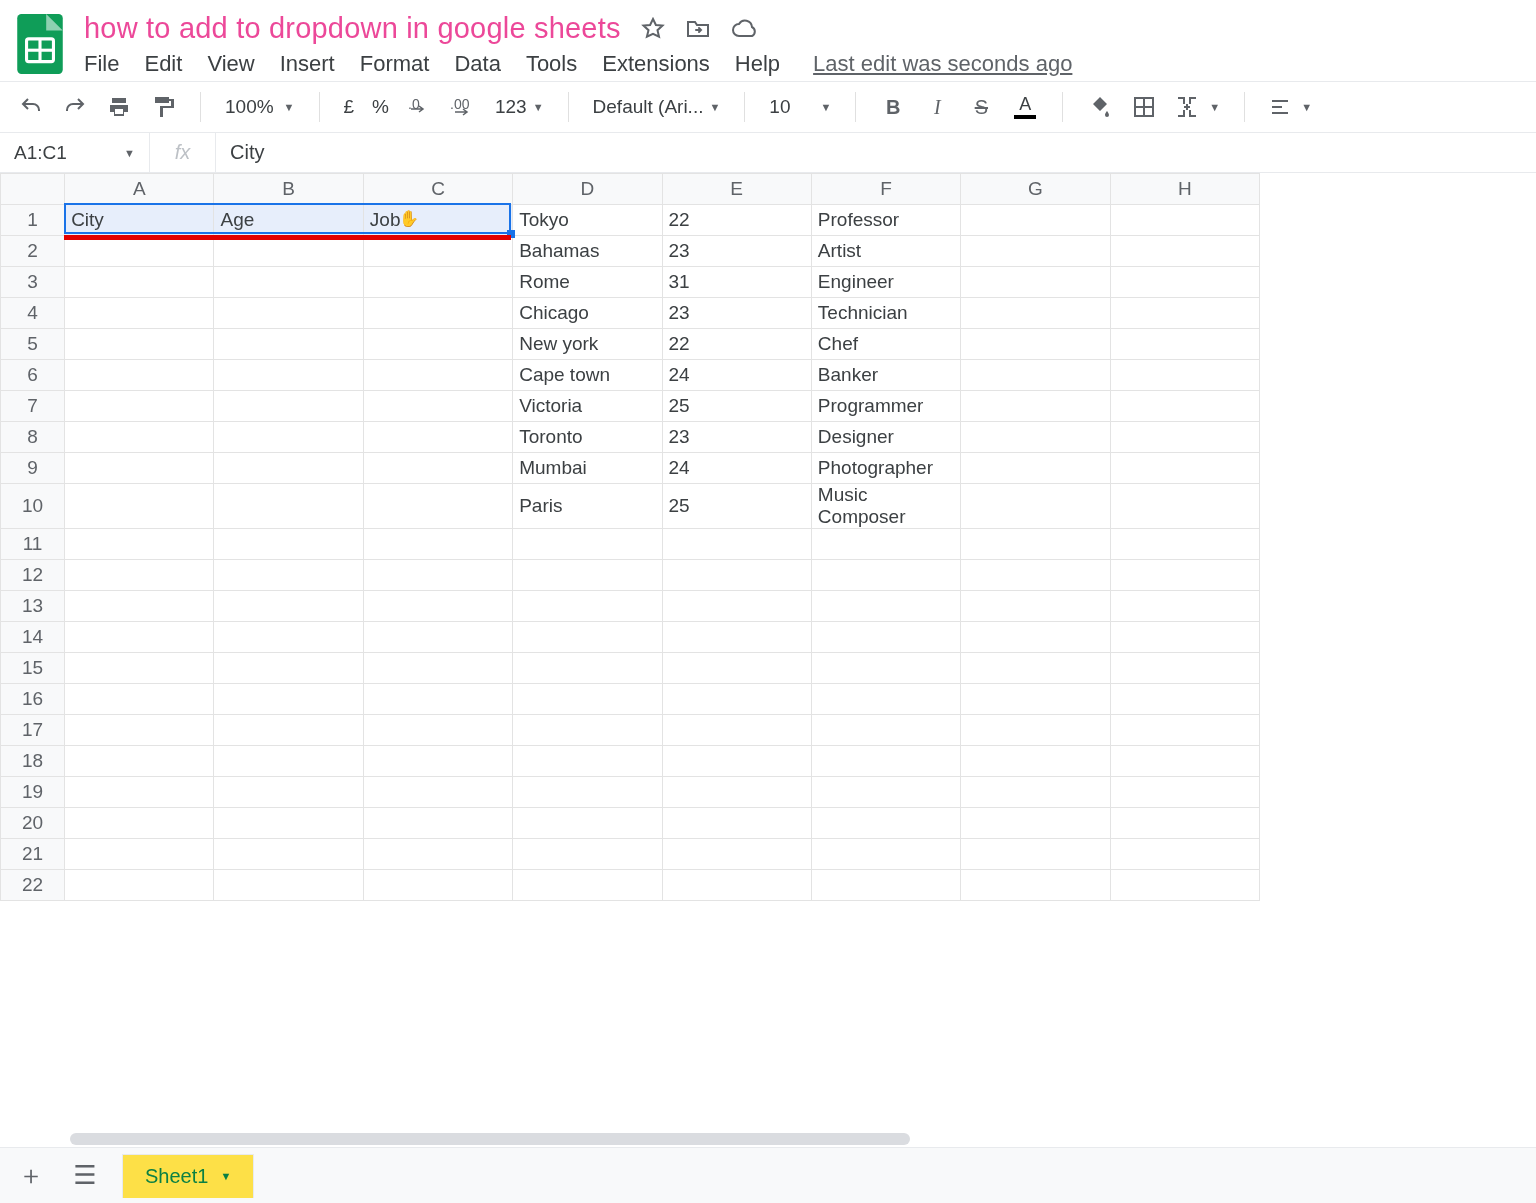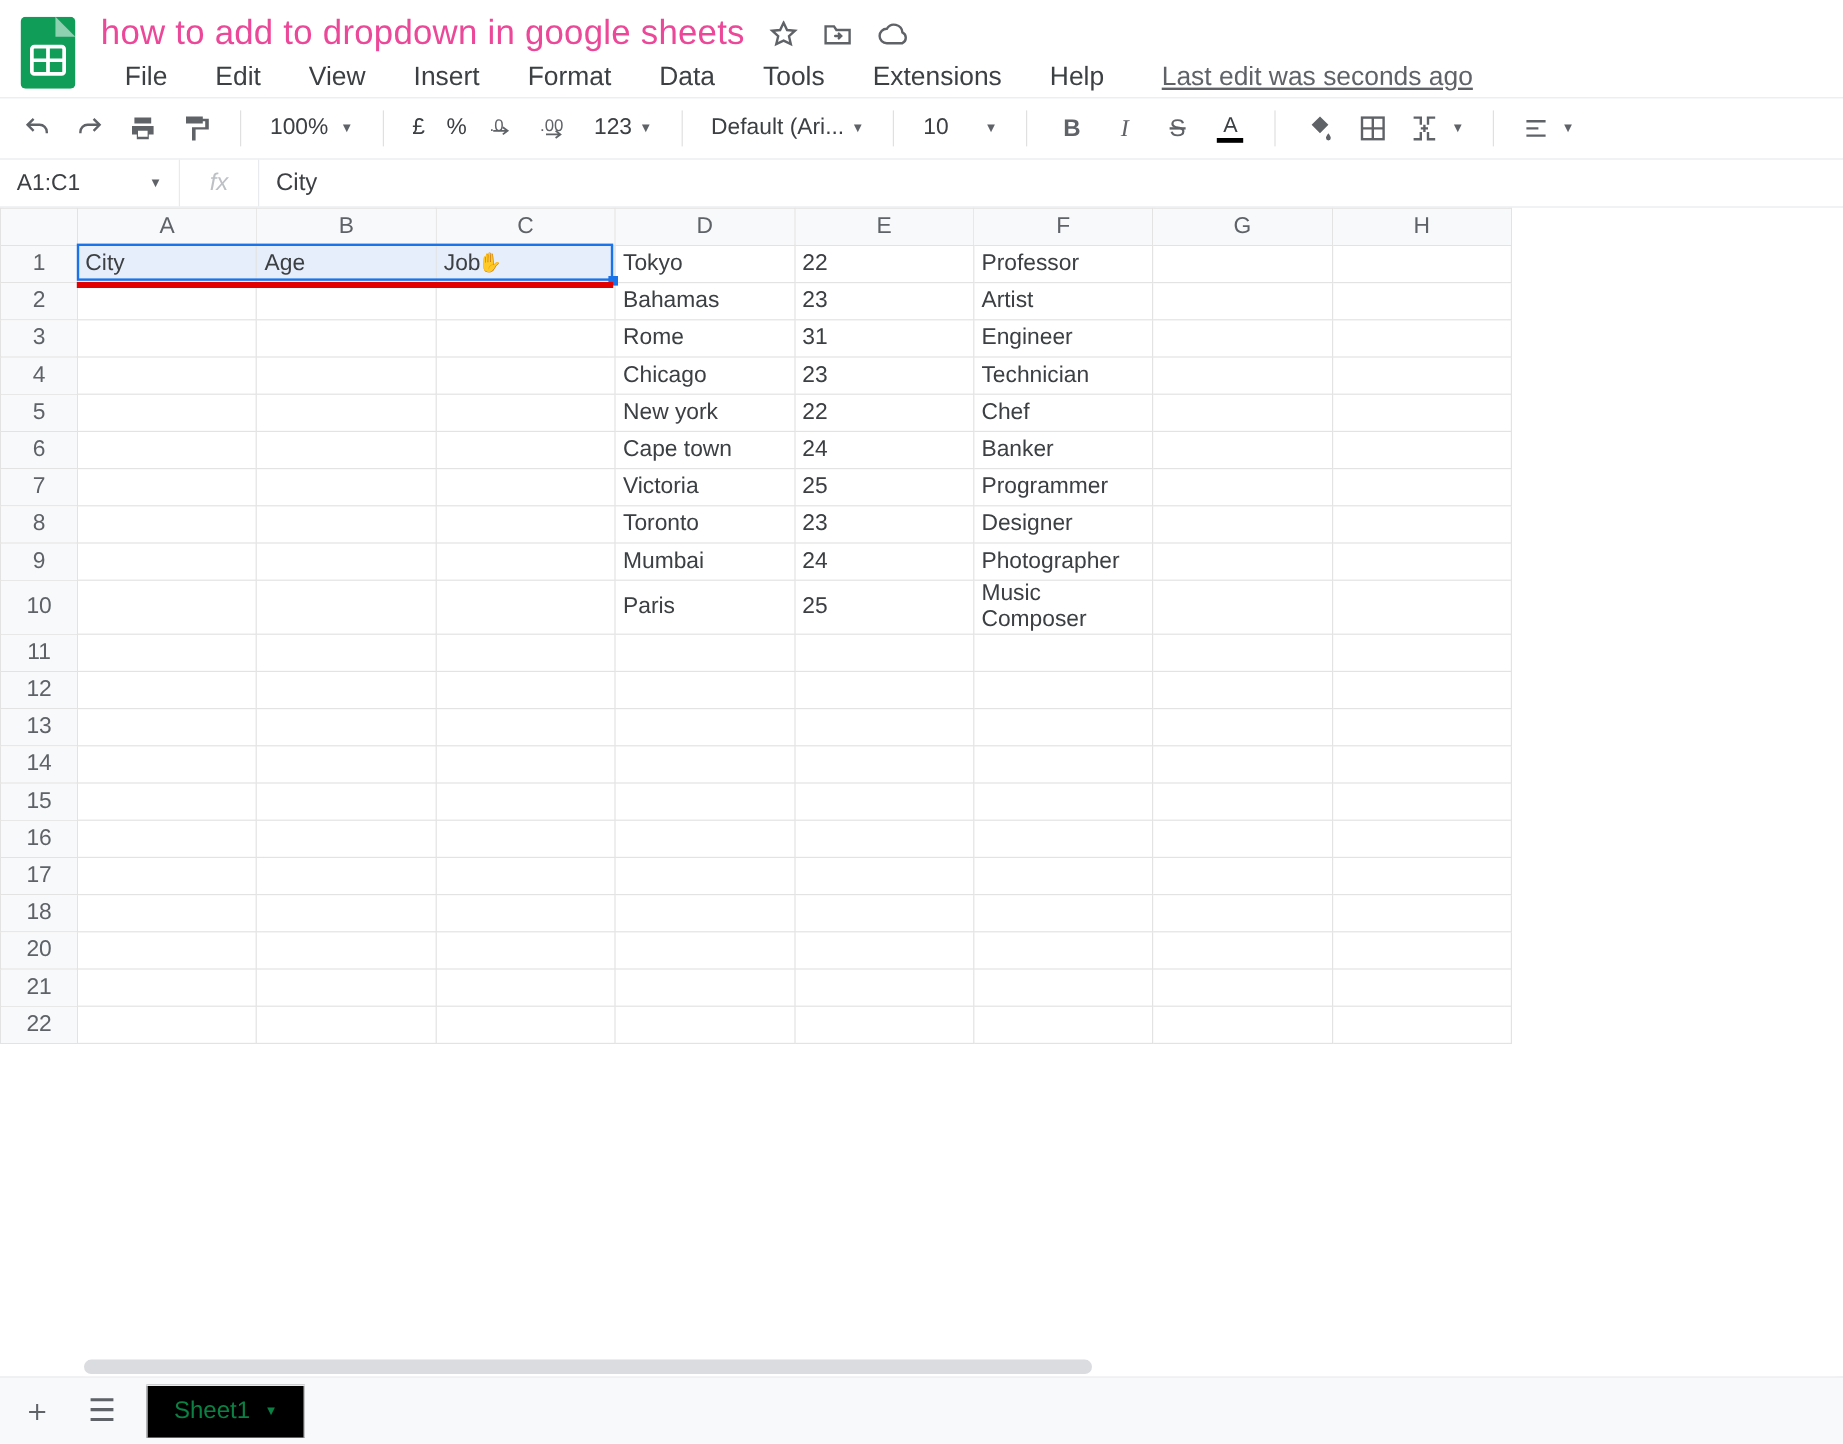--- a/index.html
+++ b/index.html
@@ -7,21 +7,21 @@
   body { width:1536px; height:1203px; overflow:hidden; display:flex; flex-direction:column; }
 
   
   .header { display:flex; align-items:flex-start; padding:12px 14px 4px 14px; gap:18px; }
   .logo { width:52px; height:64px; display:flex; align-items:center; justify-content:center; }
   .logo svg { width:46px; height:60px; }
   .title-block { display:flex; flex-direction:column; gap:2px; }
   .title-row { display:flex; align-items:center; gap:20px; }
   .doc-title { font-size:29px; font-weight:400; color:#ec4899; letter-spacing:0.2px; }
   .title-icon { color:#5f6368; }
-  .menu-row { display:flex; align-items:center; gap:40px; padding-top:4px;margin-left:20px; }
+  .menu-row { display:flex; align-items:center; gap:25px; padding-top:4px; }
   .menu-item { font-size:22px; color:#3c4043; cursor:pointer; }
   .last-edit { font-size:22px; color:#5f6368; text-decoration:underline; margin-left:8px; cursor:pointer; }
 
   
   .toolbar-wrap { border-top:1px solid #e8eaed; border-bottom:1px solid #e8eaed; padding:8px 14px; display:flex; align-items:center; gap:10px; }
   .tb-sep { width:1px; height:30px; background:#e0e0e0; margin:0 10px; }
   .tb-btn { width:34px; height:34px; display:flex; align-items:center; justify-content:center; color:#5f6368; cursor:pointer; border-radius:3px; }
   .tb-text { font-size:19px; color:#3c4043; display:flex; align-items:center; gap:6px; cursor:pointer; padding:0 4px; }
   .dd-caret { font-size:11px; color:#5f6368; }
   .zoom { display:flex; align-items:center; gap:10px;justify-content:flex-end; }
@@ -50,21 +50,21 @@
   .sel-outline { position:absolute; border:2px solid #1a73e8; pointer-events:none; }
   .sel-handle { position:absolute; width:8px; height:8px; background:#1a73e8; }
   
   .red-line { position:absolute; height:5px; background:#e20000; pointer-events:none; }
   
   .cursor-glyph { position:absolute; font-size:16px; color:#000; pointer-events:none; }
 
   
   .tabs-bar { height:56px; border-top:1px solid #e8eaed; background:#f8f9fa; display:flex; align-items:center; gap:20px; padding:0 14px; }
   .tabs-bar .icon-btn { color:#5f6368; font-size:26px; cursor:pointer; width:34px; text-align:center; }
-  .sheet-tab { background:#000000; border:1px solid #e8eaed; border-bottom:none; border-radius:0; padding:10px 22px; display:flex; align-items:center; gap:12px; color:#0b8043; font-size:20px; font-weight:500; cursor:pointer; }
+  .sheet-tab { background:#fde047; border:1px solid #e8eaed; border-bottom:none; border-radius:0; padding:10px 22px; display:flex; align-items:center; gap:12px; color:#0b8043; font-size:20px; font-weight:500; cursor:pointer; }
   .sheet-tab .dd-caret { color:#0b8043; }
 
   
   .hscroll { position:absolute; left:70px; right:6px; bottom:0; height:16px; background:#fff; }
   .hscroll .thumb { position:absolute; left:0; top:2px; height:12px; width:840px; background:#dadce0; border-radius:6px; }
 
   svg { display:block; }
 </style>
 </head>
 <body>
@@ -446,20 +446,31 @@
           <td></td>
           <td></td>
           <td></td>
           <td></td>
           <td></td>
           <td></td>
           <td></td>
           <td></td>
         </tr>
         <tr>
+          <th class="rowhdr">19</th>
+          <td></td>
+          <td></td>
+          <td></td>
+          <td></td>
+          <td></td>
+          <td></td>
+          <td></td>
+          <td></td>
+        </tr>
+        <tr>
           <th class="rowhdr">20</th>
           <td></td>
           <td></td>
           <td></td>
           <td></td>
           <td></td>
           <td></td>
           <td></td>
           <td></td>
         </tr>

